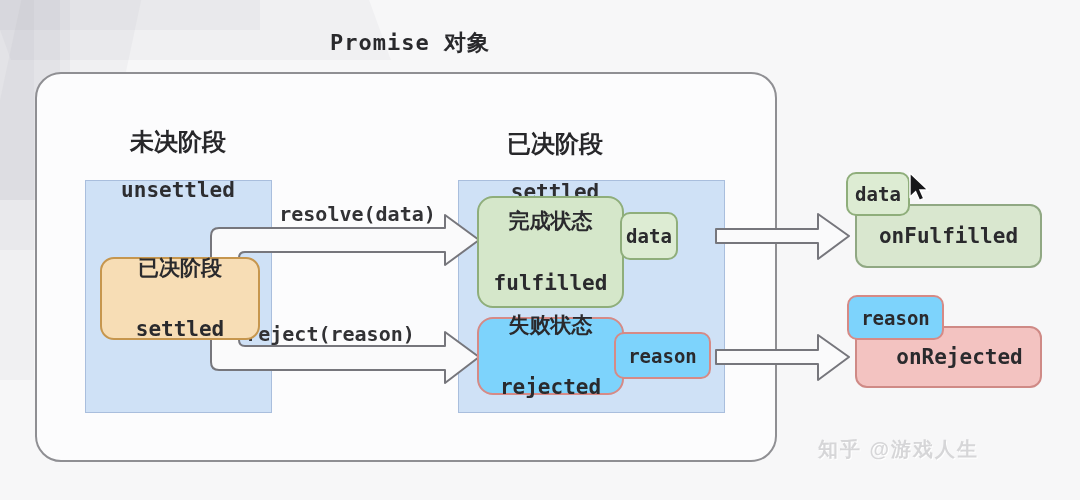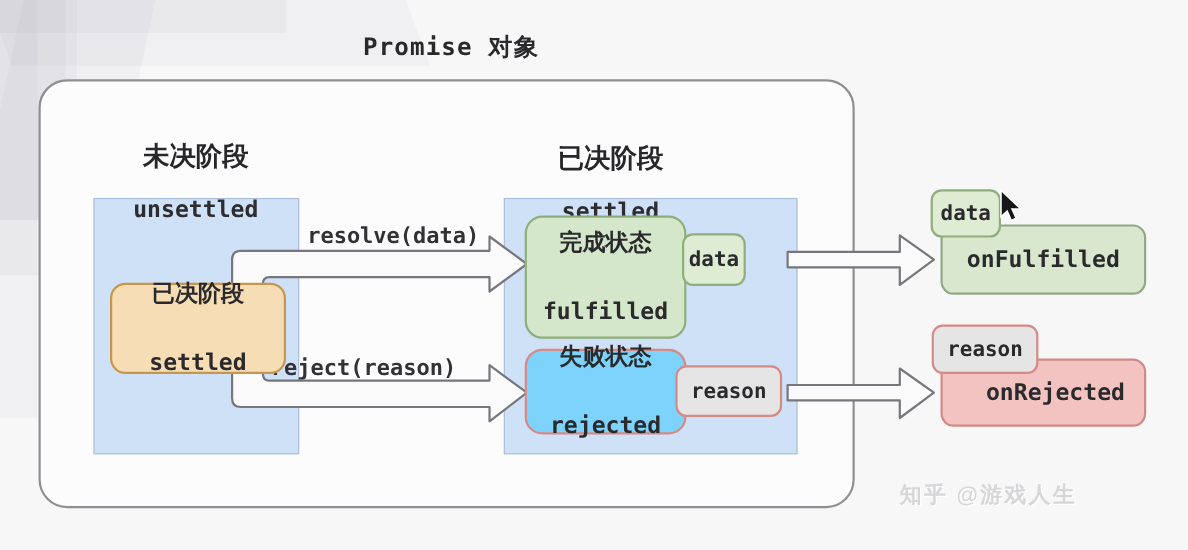--- a/index.html
+++ b/index.html
@@ -66,21 +66,21 @@
   .box-rejected {
     left:477px; top:317px; width:147px; height:78px;
     background:#7dd3fc; border:2px solid #d68a86; border-radius:16px;
   }
 
   .tag {
     position:absolute; z-index:5; display:flex; align-items:center; justify-content:center;
     font-size:19px; font-weight:700; border-radius:10px; color:#2a2a2d;
   }
   .tag-green { background:#ddecd3; border:2px solid #8fae7b; }
-  .tag-red   { background:#e5e5e5; border:2px solid #d68a86; }
+  .tag-red   { background:#7dd3fc; border:2px solid #d68a86; }
   .tag-data-mid    { left:620px; top:212px; width:58px; height:48px; }
   .tag-reason-mid  { left:614px; top:332px; width:97px; height:47px; }
   .tag-data-right  { left:846px; top:172px; width:64px; height:44px; }
   .tag-reason-right{ left:847px; top:295px; width:97px; height:45px; }
 
   .cb-box {
     position:absolute; z-index:4; display:flex; align-items:center; justify-content:center;
     font-size:21px; font-weight:700; color:#2a2a2d; border-radius:12px;
   }
   .cb-fulfilled { left:855px; top:204px; width:187px; height:64px; background:#d9e7cf; border:2px solid #90a883; }

